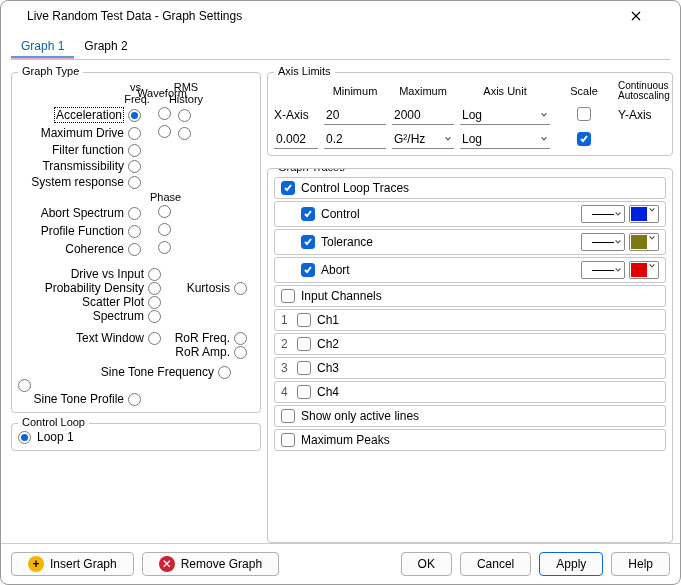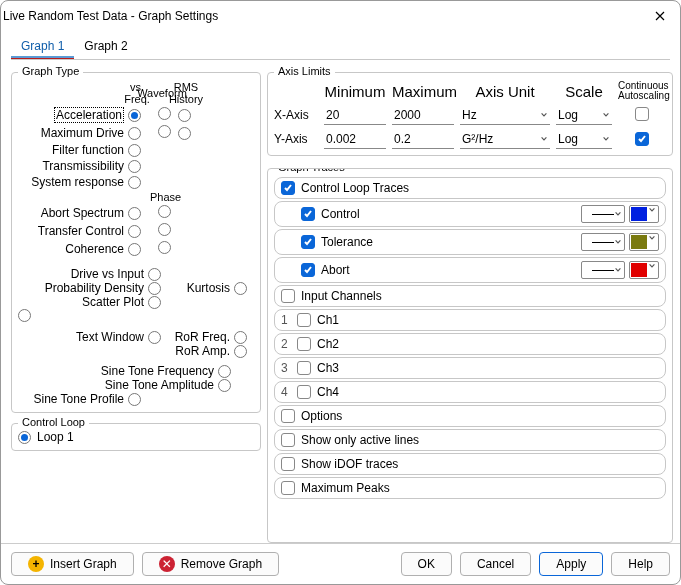--- a/index.html
+++ b/index.html
@@ -1,49 +1,49 @@
 <!DOCTYPE html>
 <html><head>
 <meta charset="utf-8">
 <style>
 *{box-sizing:border-box;font-family:"Segoe UI",Arial,sans-serif;font-size:12px}
 body{margin:0;background:#fff;color:#000}
 .window{width:681px;height:585px;border:1px solid #999;border-radius:8px;position:relative;display:flex;flex-direction:column;overflow:hidden}
-.titlebar{height:30px;display:flex;align-items:center;padding:0 2px;justify-content:space-between}
+.titlebar{height:30px;display:flex;align-items:center;padding:0 26px;justify-content:space-between}
 .titlebar .title{font-size:12px}
 .close-btn{width:36px;height:28px;display:flex;align-items:center;justify-content:center;border-radius:4px}
 .close-btn svg{width:10px;height:10px;stroke:#000;stroke-width:1.2}
 .tabs{display:flex;padding:4px 10px 0 10px}
 .tab{padding:4px 10px;border-radius:4px 4px 0 0;cursor:pointer}
-.tab.active{color:#105eaa;border-bottom:2px solid #b91c1c;position:relative}
+.tab.active{color:#105eaa;border-bottom:2px solid #f9a8d4;position:relative}
 .tab.active::after{content:"";position:absolute;left:0;right:0;bottom:-1px;height:2px;background:#5a9bd5}
 .tab-divider{border-bottom:1px solid #c7c7c7;margin:0 10px}
 .content{flex:1;display:flex;gap:6px;padding:6px 10px 0 10px;overflow:hidden}
 .left-col{width:262px;display:flex;flex-direction:column;gap:4px}
 .right-col{flex:1;display:flex;flex-direction:column;gap:6px}
 .field{border:1px solid #c7c7c7;border-radius:4px;padding:8px 6px 6px 6px;position:relative;margin-top:6px}
 .field-legend{position:absolute;top:-8px;left:6px;background:#fff;padding:0 4px;font-size:11px}
 .grid{display:grid;grid-template-columns:110px 22px 28px 22px;align-items:center;row-gap:2px}
 .grid .lbl{text-align:right;padding-right:4px}
 .hdr{font-size:11px;text-align:center}
 input[type=radio]{appearance:none;width:13px;height:13px;border:1px solid #777;border-radius:50%;margin:0;display:inline-block;position:relative;background:#fff}
 input[type=radio]:checked::after{content:"";position:absolute;left:2px;top:2px;width:7px;height:7px;border-radius:50%;background:#0a66d8}
 .selected-label{border:1px dotted #000;padding:0 1px}
 .mini-grid{display:grid;grid-template-columns:130px 20px 66px 20px;align-items:center;row-gap:0}
 .mini-grid .lbl{text-align:right;padding-right:4px}
 .axis-grid{display:grid;grid-template-columns:44px 62px 62px 90px 56px 48px;gap:4px 6px;align-items:center}
-.axis-grid .h{font-size:15px;text-align:center}
+.axis-grid .h{font-size:11px;text-align:center}
 .txt-in{height:20px;border:none;border-bottom:1px solid #888;padding:0 2px;width:100%}
 .sel{height:20px;border:none;border-bottom:1px solid #888;width:100%;display:flex;align-items:center;justify-content:space-between;padding:0 2px;background:#fff}
 .sel .chev{width:8px;height:8px}
 .chk{width:14px;height:14px;border:1px solid #888;border-radius:3px;display:inline-flex;align-items:center;justify-content:center;background:#fff}
 .chk.on{background:#0a66d8;border-color:#0a66d8}
 .chk.on svg{width:10px;height:10px;stroke:#fff;stroke-width:2;fill:none}
 .traces{flex:1;overflow:auto}
-.trace-row{display:flex;align-items:center;border:1px solid #c7c7c7;border-radius:8px;padding:3px 6px;margin-bottom:2px;gap:6px}
+.trace-row{display:flex;align-items:center;border:1px solid #c7c7c7;border-radius:3px;padding:3px 6px;margin-bottom:2px;gap:6px}
 .trace-row .indent{width:14px}
 .trace-row .num{color:#555;width:10px}
 .trace-swatch{display:flex;gap:4px;margin-left:auto}
 .style-sel{width:44px;height:18px;border:1px solid #888;border-radius:2px;display:flex;align-items:center;justify-content:center;position:relative;background:#fff}
 .style-sel .line{border-top:1.5px solid #000;width:22px}
 .style-sel .chev,.color-sel .chev{position:absolute;right:2px;width:8px;height:8px}
 .color-sel{width:30px;height:18px;border:1px solid #888;border-radius:2px;position:relative}
 .color-sel .swatch{position:absolute;left:1px;top:1px;bottom:1px;width:16px}
 .footer{border-top:1px solid #ccc;padding:8px 10px;display:flex;align-items:center;gap:8px}
 .btn{height:24px;border:1px solid #b0b0b0;border-radius:4px;background:#fbfbfb;padding:0 16px;display:flex;align-items:center;gap:6px;cursor:pointer}
@@ -114,21 +114,21 @@
           <span></span>
             <span></span>
           <span class="hdr" style="grid-column:3">Phase</span>
             <span></span>
 
           <span class="lbl">Abort Spectrum</span>
           <input type="radio" style="">
           <span style="text-align:center"><input type="radio" style=""></span>
             <span></span>
 
-          <span class="lbl">Transfer Control</span>
+          <span class="lbl">Profile Function</span>
           <input type="radio" style="">
           <span style="text-align:center"><input type="radio" style=""></span>
             <span></span>
 
           <span class="lbl">Coherence</span>
           <input type="radio" style="">
           <span style="text-align:center"><input type="radio" style=""></span>
             <span></span>
         </div>
 
@@ -143,20 +143,21 @@
           <span class="lbl">Probability Density</span>
           <input type="radio" style="">
           <span class="lbl" style="text-align:right">Kurtosis</span>
           <input type="radio" style="">
 
           <span class="lbl">Scatter Plot</span>
           <input type="radio" style="">
             <span></span>
             <span></span>
 
+          <span class="lbl">Spectrum</span>
           <input type="radio" style="">
             <span></span>
             <span></span>
         </div>
 
         <div style="height:8px"></div>
 
         <div class="mini-grid">
           <span class="lbl">Text Window</span>
           <input type="radio" style="">
@@ -167,21 +168,20 @@
             <span></span>
           <span class="lbl" style="text-align:right">RoR Amp.</span>
           <input type="radio" style="">
         </div>
 
         <div style="height:6px"></div>
 
         <div class="mini-grid" style="grid-template-columns:200px 20px">
           <span class="lbl" style="text-align:right">Sine Tone Frequency</span>
           <input type="radio" style="">
-          <span class="lbl" style="text-align:right">Sine Tone Amplitude</span>
           <input type="radio" style="">
         </div>
         <div class="mini-grid" style="grid-template-columns:110px 20px">
           <span class="lbl">Sine Tone Profile</span>
           <input type="radio" style="">
         </div>
       </div>
 
       <div class="field cl-field">
         <span class="field-legend">Control Loop</span>
@@ -200,26 +200,20 @@
           <span class="h">Minimum</span>
           <span class="h">Maximum</span>
           <span class="h">Axis Unit</span>
           <span class="h">Scale</span>
           <span class="h" style="font-size:10px;line-height:1">Continuous Autoscaling</span>
 
           <span>X-Axis</span>
           <input class="txt-in" value="20" style="">
           <input class="txt-in" value="2000" style="">
           <div class="sel">
-              <span>Hz</span>
-              <svg class="chev chev-svg" viewBox="0 0 10 10">
-                <path d="M2 3l3 3 3-3"></path>
-              </svg>
-            </div>
-          <div class="sel">
               <span>Log</span>
               <svg class="chev chev-svg" viewBox="0 0 10 10">
                 <path d="M2 3l3 3 3-3"></path>
               </svg>
             </div>
           <span style="text-align:center"><span class="chk"></span></span>
 
           <span>Y-Axis</span>
           <input class="txt-in" value="0.002" style="">
           <input class="txt-in" value="0.2" style="">
@@ -348,33 +342,25 @@
               <span class="chk"></span>
               <span>Ch3</span>
             </div>
             <div class="trace-row">
               <span class="num">4</span>
               <span class="chk"></span>
               <span>Ch4</span>
             </div>
           </div>
 
-        <div class="trace-row">
-          <span class="chk"></span>
-          <span>Options</span>
-        </div>
 
         <div id="option-items">
             <div class="trace-row">
               <span class="chk"></span>
               <span>Show only active lines</span>
-            </div>
-            <div class="trace-row">
-              <span class="chk"></span>
-              <span>Show iDOF traces</span>
             </div>
             <div class="trace-row">
               <span class="chk"></span>
               <span>Maximum Peaks</span>
             </div>
           </div>
       </div>
     </div>
   </div>
 

